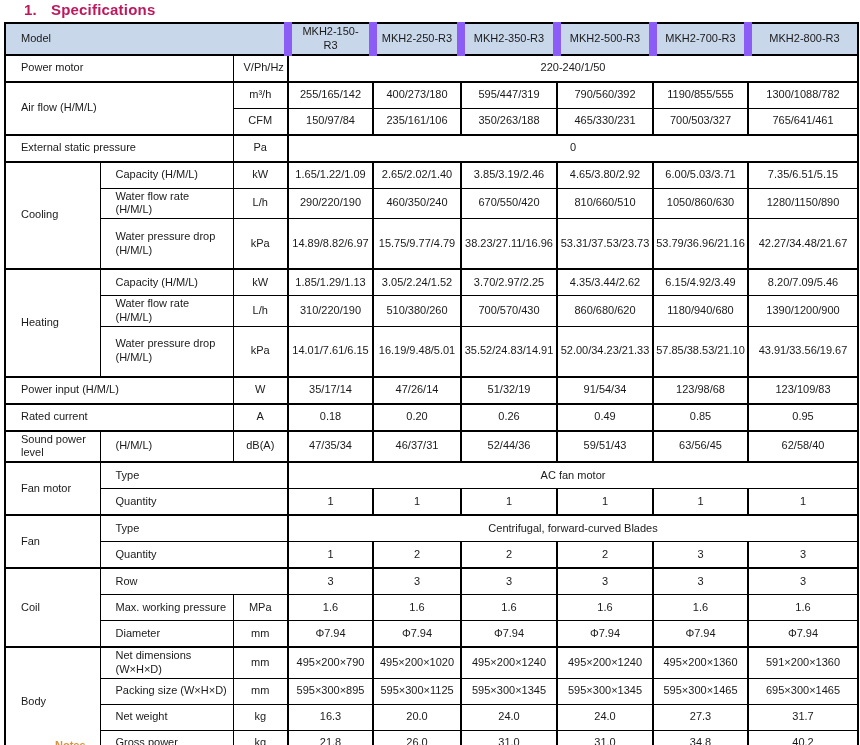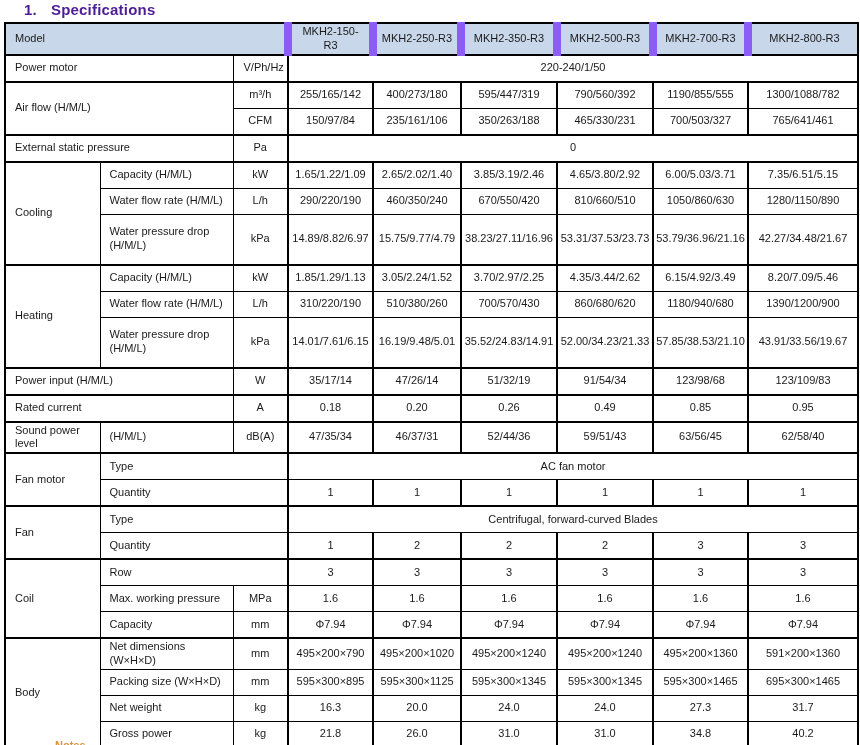--- a/index.html
+++ b/index.html
@@ -11,21 +11,21 @@
     overflow: hidden;
     font-family: "Liberation Sans", sans-serif;
     color: #1a1a1a;
   }
   .title {
     position: absolute;
     top: 1px;
     left: 24px;
     font-size: 15px;
     font-weight: bold;
-    color: #4c1d95;
+    color: #be185d;
     letter-spacing: 0.2px;
   }
   .title .num { margin-right: 14px; }
   table.spec {
     position: absolute;
     top: 22px;
     left: 4px;
     width: 853px;
     border-collapse: collapse;
     table-layout: fixed;
@@ -34,21 +34,21 @@
   }
   td {
     border: 1px solid #000000;
     height: 23px;
     padding: 1px 4px;
     overflow: hidden;
     vertical-align: middle;
     line-height: 1.25;
   }
   tr.gs td { border-top: 2px solid #000000; }
-  td.lbl { text-align: left; padding-left: 9px; white-space: pre-line; }
+  td.lbl { text-align: left; padding-left: 15px; white-space: pre-line; }
   td.unit { text-align: center; padding: 1px 10px; }
   td.val { text-align: center; border-left: 2px solid #000000; padding: 1px 2px; }
   td.m   { text-align: center; border-left: 8px solid #8b5cf6; }
   tr.head td { background: #c8d7ea; }
   tr.tall td { height: 47px; }
   .notes {
     position: absolute;
     top: 739px;
     left: 55px;
     font-size: 11px;
@@ -252,21 +252,21 @@
           <td class="lbl">Max. working pressure</td>
           <td class="unit">MPa</td>
           <td class="val">1.6</td>
           <td class="val">1.6</td>
           <td class="val">1.6</td>
           <td class="val">1.6</td>
           <td class="val">1.6</td>
           <td class="val">1.6</td>
         </tr>
         <tr>
-          <td class="lbl">Capacity</td>
+          <td class="lbl">Diameter</td>
           <td class="unit">mm</td>
           <td class="val">Φ7.94</td>
           <td class="val">Φ7.94</td>
           <td class="val">Φ7.94</td>
           <td class="val">Φ7.94</td>
           <td class="val">Φ7.94</td>
           <td class="val">Φ7.94</td>
         </tr>
         <tr class="gs">
           <td class="lbl" rowspan="4">Body</td>

